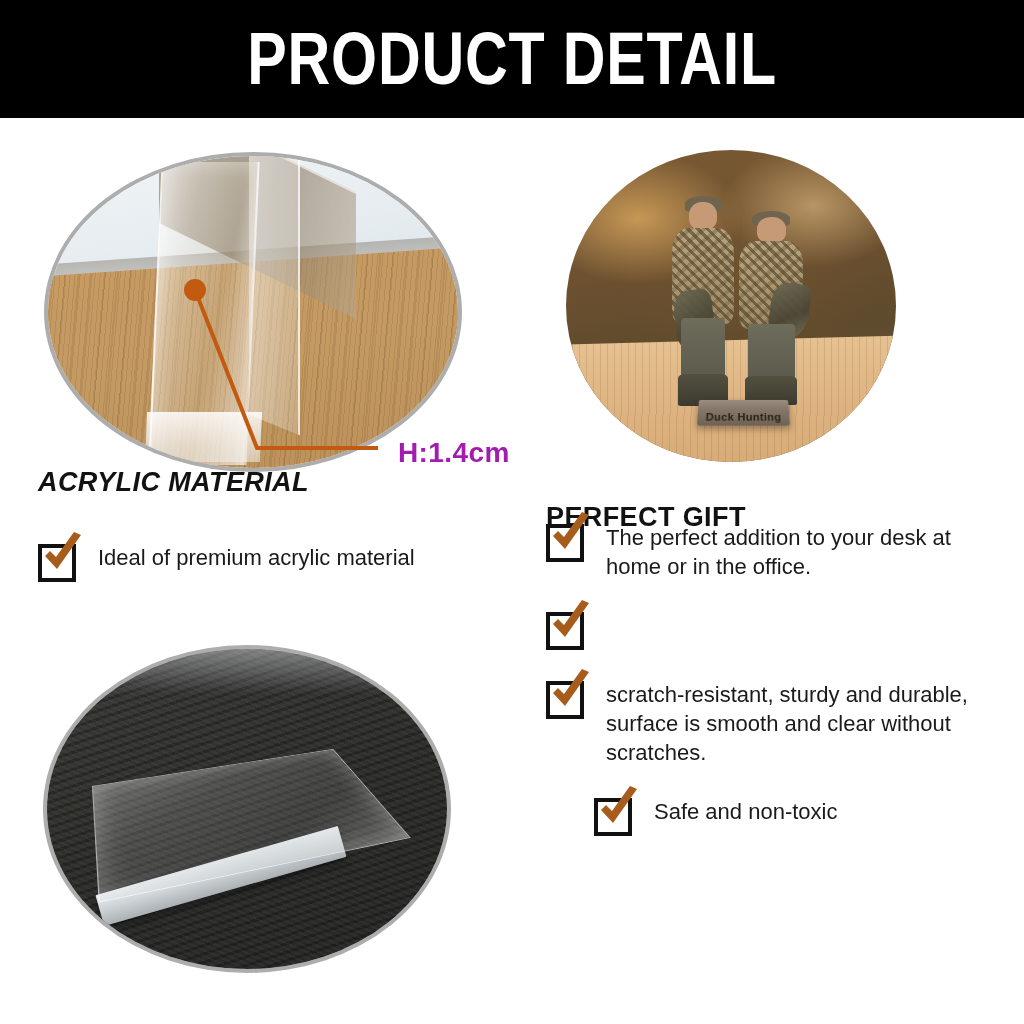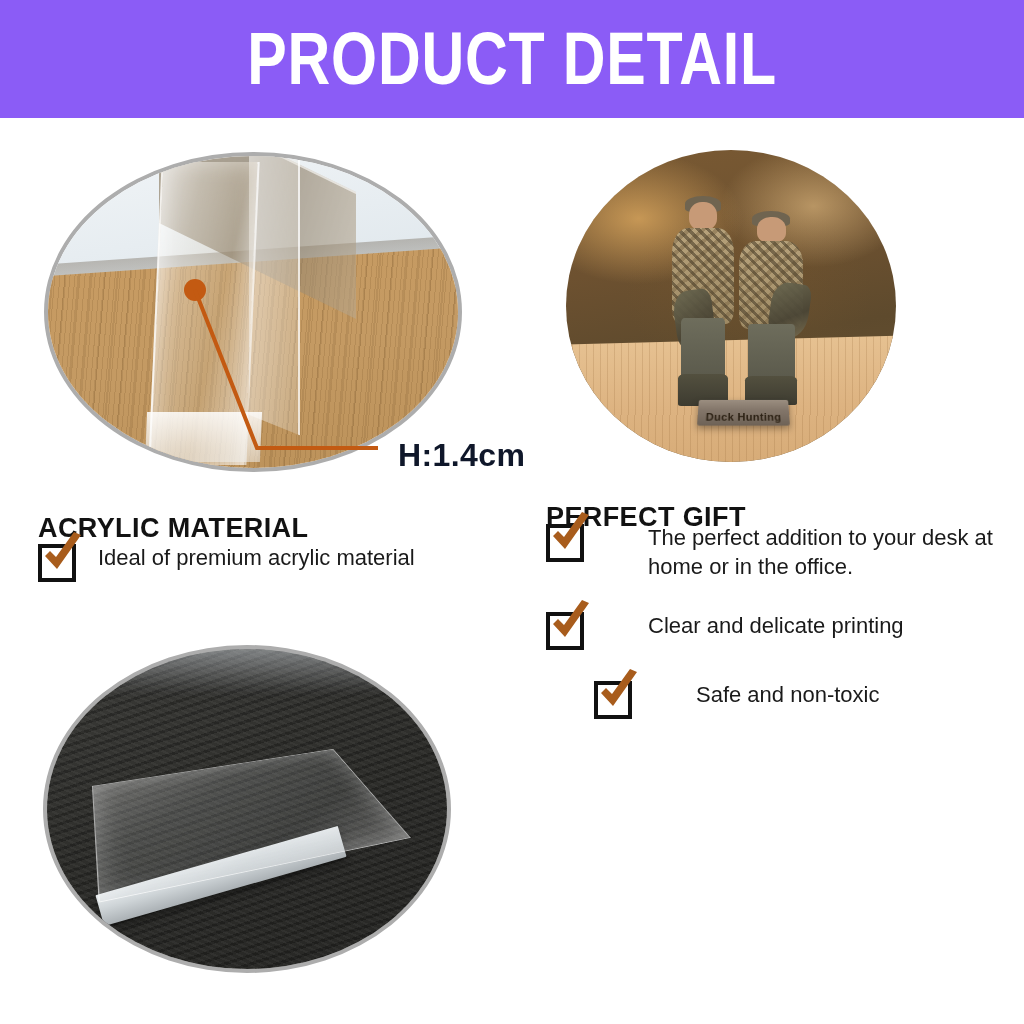--- a/index.html
+++ b/index.html
@@ -6,21 +6,21 @@
   body{
     width:1024px;height:1024px;
     background:#ffffff;
     font-family:"Liberation Sans",sans-serif;
     overflow:hidden;
     position:relative;
   }
   
   .banner{
     position:absolute;left:0;top:0;width:1024px;height:118px;
-    background:#8b5cf6;
+    background:#000000;
     display:flex;align-items:center;justify-content:center;
   }
   .banner-title{
     color:#ffffff;
     font-size:74px;
     font-weight:bold;
     letter-spacing:1px;
     transform:scaleX(.80);
     transform-origin:center;
     white-space:nowrap;
@@ -191,47 +191,47 @@
     position:absolute;left:12%;top:66%;width:63%;height:10%;
     background:linear-gradient(180deg,#e8ecee 0%,#cfd5d8 45%,#aab0b4 100%);
     transform:perspective(460px) rotateZ(-16deg);
     border-radius:1px;
     box-shadow:0 4px 10px rgba(0,0,0,.45);
   }
   
   #callout{position:absolute;left:150px;top:270px;width:400px;height:230px;pointer-events:none;}
   .callout-label{
     position:absolute;left:398px;top:437px;
-    color:#0f172a;font-size:32px;font-weight:bold;
+    color:#a21caf;font-size:28px;font-weight:bold;
     letter-spacing:.4px;
     font-family:"Liberation Sans",sans-serif;
     white-space:nowrap;
   }
   
   .section-heading{
     position:absolute;
     font-size:27px;font-weight:bold;color:#121212;
     letter-spacing:.4px;
     font-family:"Liberation Sans",sans-serif;
     white-space:nowrap;
   }
-  #heading-acrylic{left:38px;top:513px;}
+  #heading-acrylic{left:38px;top:467px;font-style:italic;}
   #heading-gift{left:546px;top:502px;}
 
   .feature-list{position:absolute;}
   #list-acrylic{left:38px;top:540px;width:480px;}
   #list-gift{left:546px;top:520px;width:460px;}
 
   .feature-item{
     position:relative;
     display:flex;
     align-items:flex-start;
   }
   #list-acrylic .feature-item{margin-bottom:0;}
-  #list-gift .feature-item{margin-bottom:27px;gap:42px;}
+  #list-gift .feature-item{margin-bottom:27px;}
   #list-gift .feature-item:last-child{margin-bottom:0;padding-left:48px;}
 
   .checkbox{
     position:relative;
     flex:0 0 auto;
     width:30px;height:30px;
     border:4px solid #111111;
     background:#ffffff;
     margin-right:22px;
     margin-top:4px;
@@ -330,21 +330,28 @@
       </svg>
     </div>
     <div class="feature-text">The perfect addition to your desk at home or in the office.</div>
   </div>
   <div class="feature-item">
     <div class="checkbox">
       <svg class="tick" viewBox="0 0 46 46">
         <path d="M5 24 L17 37 L41 3 L34 0 L16 25 L10 19 Z" fill="#A85C1C"></path>
       </svg>
     </div>
-    <div class="feature-text">Clear and delicate printing</div>
+  </div>
+  <div class="feature-item">
+    <div class="checkbox">
+      <svg class="tick" viewBox="0 0 46 46">
+        <path d="M5 24 L17 37 L41 3 L34 0 L16 25 L10 19 Z" fill="#A85C1C"></path>
+      </svg>
+    </div>
+    <div class="feature-text">scratch-resistant, sturdy and durable, surface is smooth and clear without scratches.</div>
   </div>
   <div class="feature-item">
     <div class="checkbox">
       <svg class="tick" viewBox="0 0 46 46">
         <path d="M5 24 L17 37 L41 3 L34 0 L16 25 L10 19 Z" fill="#A85C1C"></path>
       </svg>
     </div>
     <div class="feature-text">Safe and non-toxic</div>
   </div>
 </div>

